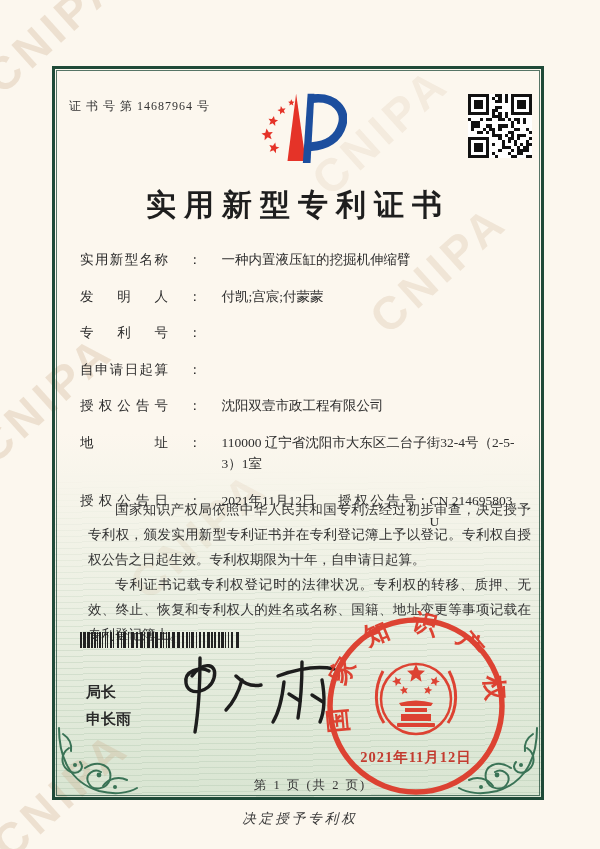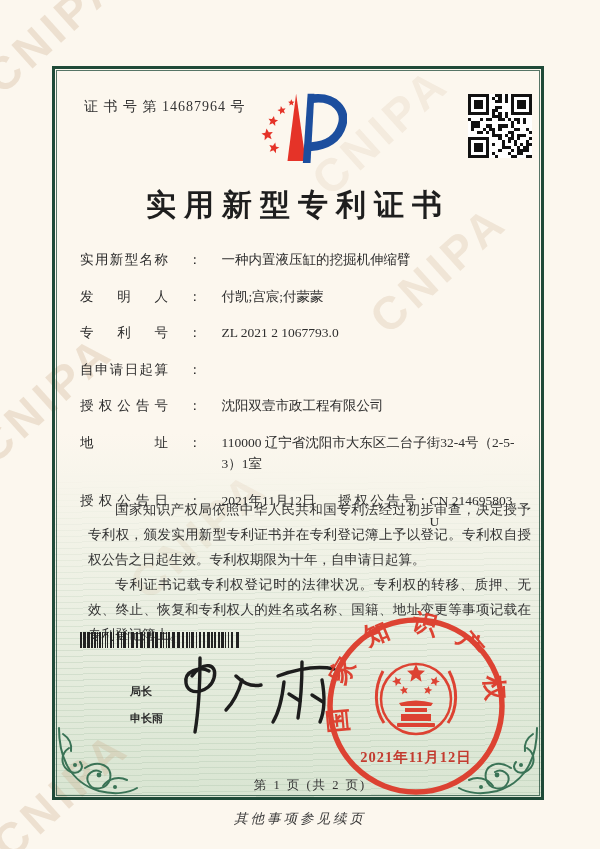--- a/index.html
+++ b/index.html
@@ -21,21 +21,21 @@
     -webkit-mask-image:linear-gradient(180deg, transparent 0, #000 55%);
     mask-image:linear-gradient(180deg, transparent 0, #000 55%); }
 
   
   .frame { position:absolute; left:52px; top:66px; width:492px; height:734px;
     border:3px solid #1f4a38; z-index:3; pointer-events:none; }
   .frame::before { content:""; position:absolute; inset:1px; border:1px solid rgba(31,74,56,.75); }
 
   .content { position:absolute; inset:0; z-index:4; }
 
-  .cert-no { position:absolute; left:84px; top:98px; font-size:14px; color:#333; letter-spacing:1px; }
+  .cert-no { position:absolute; left:69px; top:98px; font-size:12px; color:#333; letter-spacing:1px; }
 
   .logo { position:absolute; left:251px; top:90px; width:96px; height:96px; }
   .qr { position:absolute; left:468px; top:94px; width:64px; height:64px; }
 
   .title { position:absolute; left:52px; top:185px; width:492px; text-align:center;
     font-size:30px; font-weight:700; letter-spacing:8px; color:#1e1e1e; }
 
   .fields { position:absolute; left:80px; top:249px; width:444px; font-size:13.5px; color:#2e2e2e; }
   .f-row { display:flex; line-height:21px; margin-bottom:15.5px;gap:20px; }
   .f-label { display:inline-block; width:88px; text-align:justify; text-align-last:justify; flex:none; }
@@ -44,21 +44,21 @@
   .grant-row { position:relative;margin-top:16px; }
   .grant-no { position:absolute; left:258px; top:0; display:flex;justify-content:space-between; }
   .grant-no .f-label { width:78px; }
 
   .body-text { position:absolute; left:88px; top:497px; width:443px; }
   .body-text p { font-size:13.5px; line-height:25px; text-align:justify; text-indent:2em; color:#333; }
 
   .barcode { position:absolute; left:80px; top:632px; width:160px; height:16px; }
 
   .director { position:absolute; left:86px; top:678px; font-family:"Liberation Sans","DejaVu Sans",sans-serif;
-    font-size:11px; font-weight:700; color:#2b2b2b; line-height:27px;margin-left:44px; }
+    font-size:15px; font-weight:700; color:#2b2b2b; line-height:27px; }
   .signature { position:absolute; left:162px; top:650px; width:190px; height:92px; }
 
   .seal { position:absolute; left:321px; top:611px; width:190px; height:190px; opacity:.95; }
 
   .page-num { position:absolute; left:64px; top:777px; width:492px; text-align:center;
     font-size:12.5px; color:#333; letter-spacing:2px; }
   .cont-note { position:absolute; left:0; top:810px; width:600px; text-align:center;
     font-size:13.5px; font-style:italic; color:#3a3a3a; letter-spacing:3px; }
 
   .ornament { position:absolute; width:84px; height:104px; z-index:4; }
@@ -224,21 +224,20 @@
         <span class="f-value">一种内置液压缸的挖掘机伸缩臂</span>
       </div>
       <div class="f-row">
         <span class="f-label">发明人</span>
           <span class="f-colon">：</span>
         <span class="f-value">付凯;宫宸;付蒙蒙</span>
       </div>
       <div class="f-row">
         <span class="f-label">专利号</span>
           <span class="f-colon">：</span>
-        <span class="f-value">ZL 2021 2 1067793.0</span>
       </div>
       <div class="f-row">
         <span class="f-label">自申请日起算</span>
           <span class="f-colon">：</span>
       </div>
       <div class="f-row">
         <span class="f-label">授权公告号</span>
           <span class="f-colon">：</span>
         <span class="f-value">沈阳双壹市政工程有限公司</span>
       </div>
@@ -380,16 +379,16 @@
         <path d="M8,40 C14,44 17,50 16,57"></path>
       </g>
       <g fill="#3a7356">
         <circle cx="44" cy="81" r="2.4"></circle>
           <circle cx="20" cy="71" r="2"></circle>
           <circle cx="60" cy="93" r="2"></circle>
       </g>
     </svg>
 
     <div class="page-num">第 1 页 (共 2 页)</div>
-    <div class="cont-note">其他事项参见续页</div>
+    <div class="cont-note">决定授予专利权</div>
 
   </div>
 </div>
 
 </body></html>

